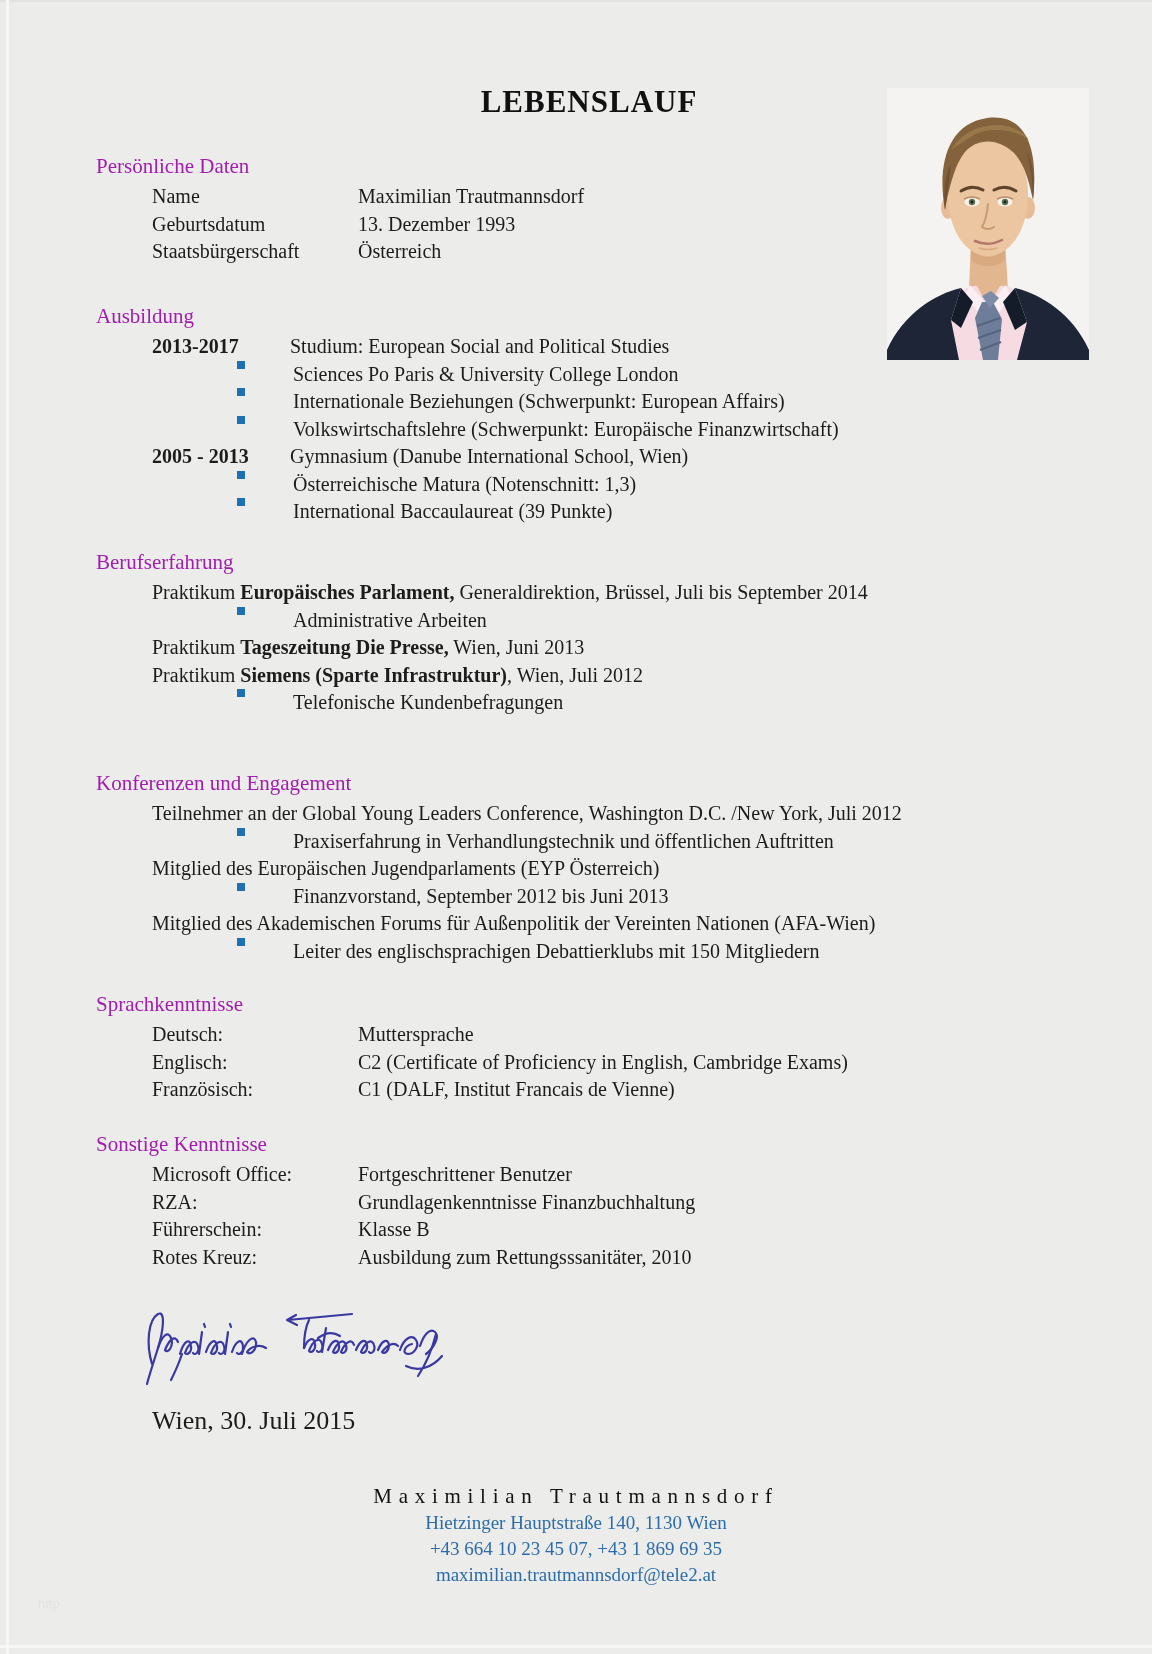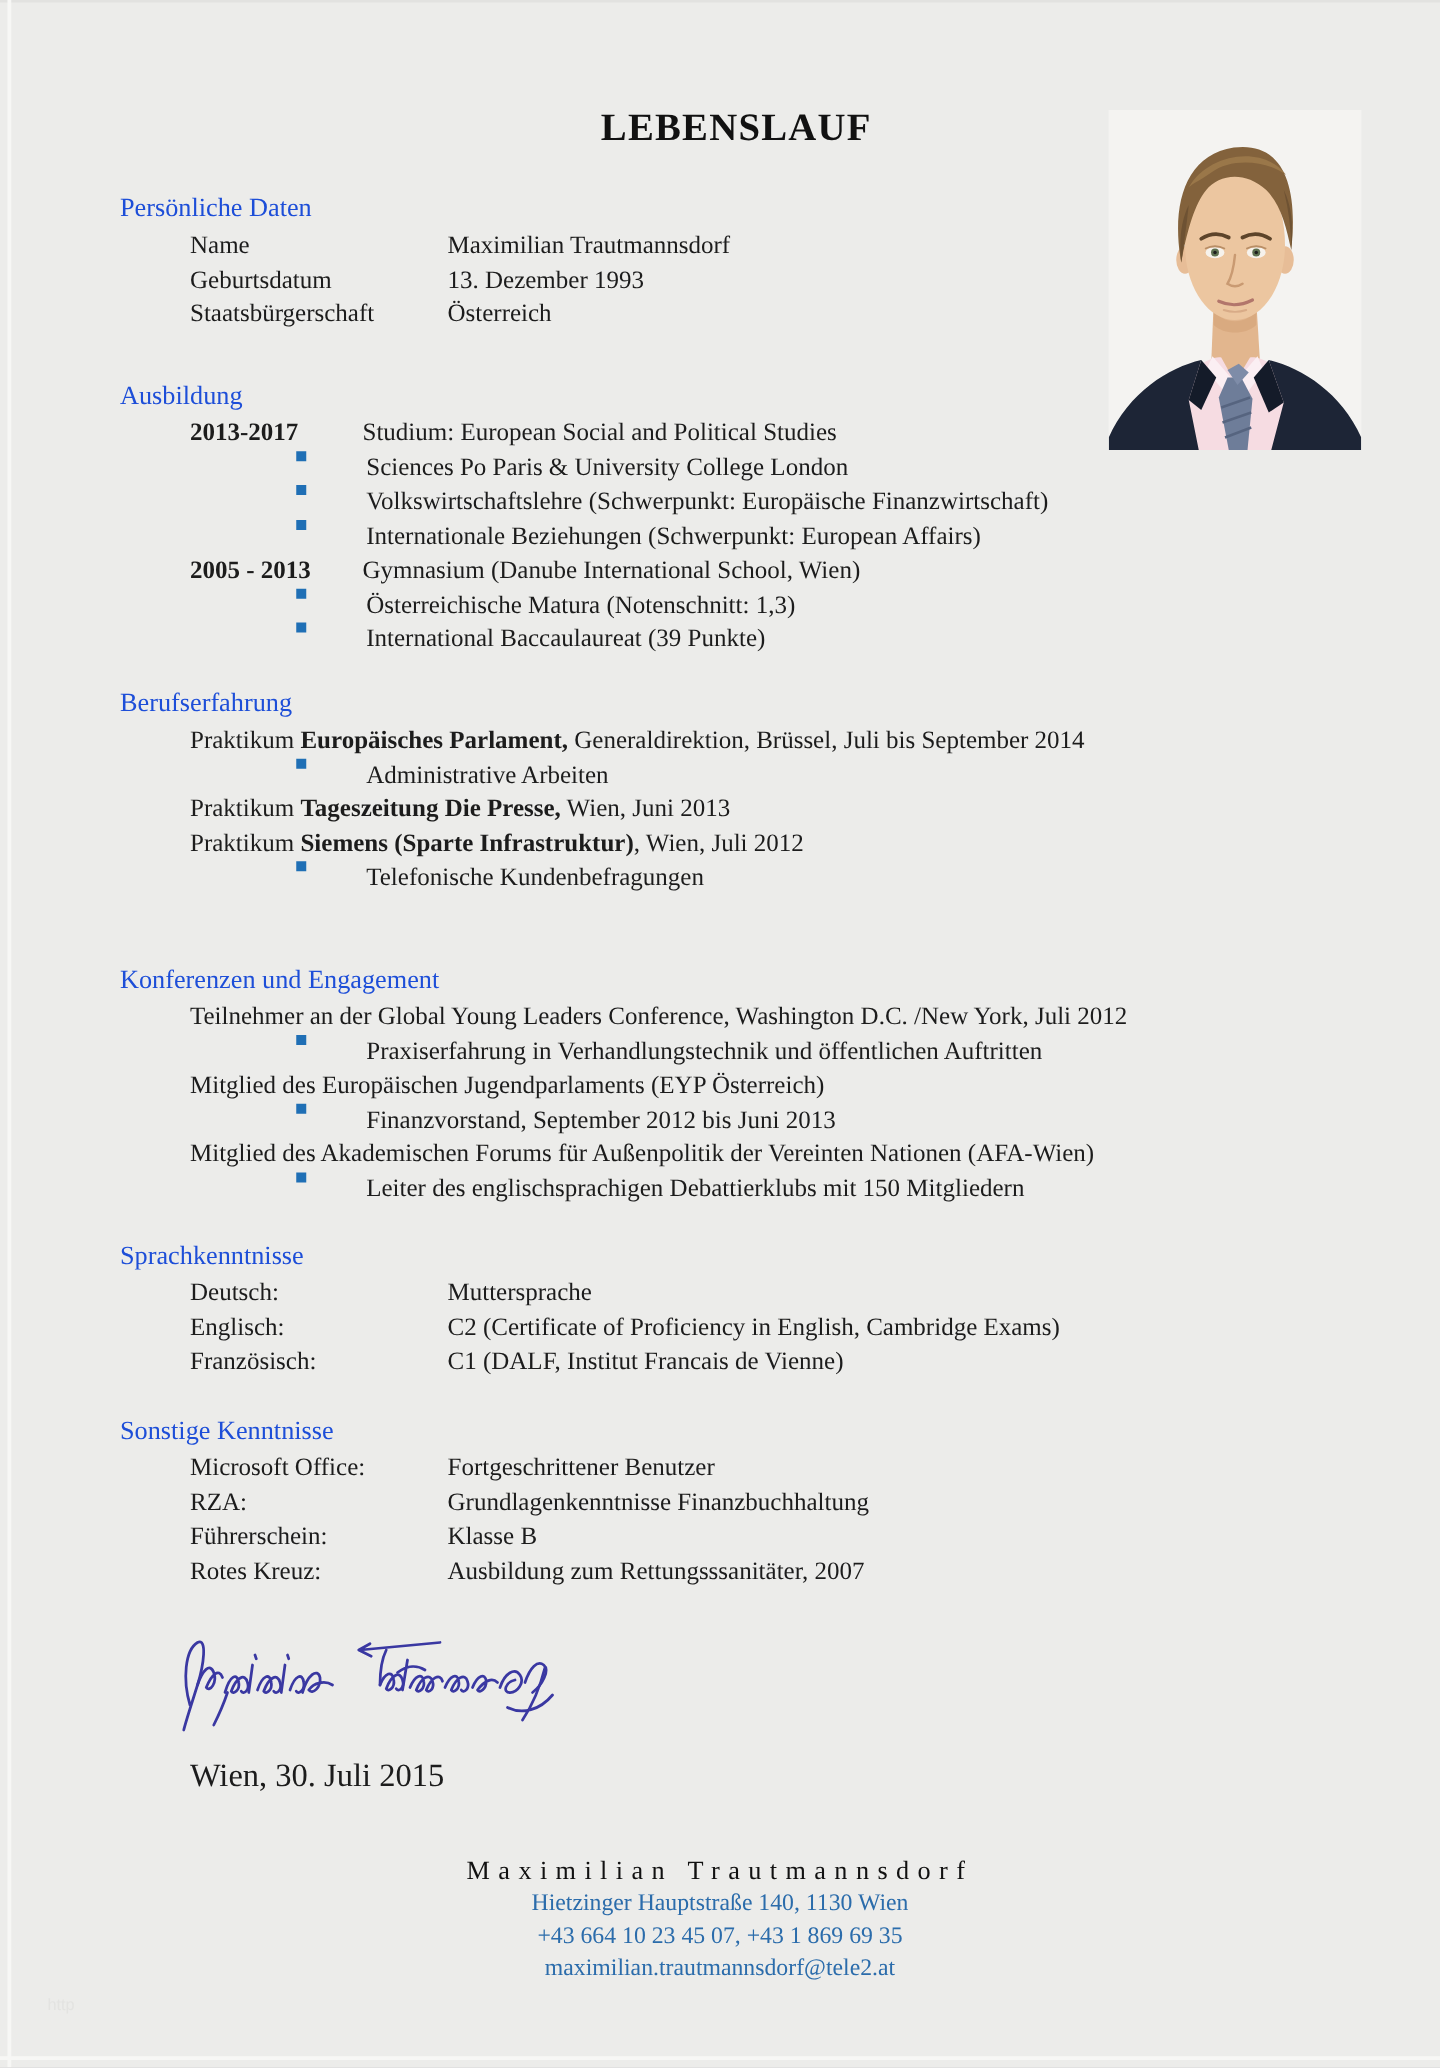--- a/index.html
+++ b/index.html
@@ -25,21 +25,21 @@
   }
   .photo{
     position:absolute;left:887px;top:88px;width:202px;height:272px;
     background:#f4f3f1;
   }
   .photo svg{display:block;width:100%;height:100%;}
 
   .section{position:absolute;left:96px;width:980px;}
   .sec-head{
     font-size:21px;line-height:26px;margin:0 0 4px 0;
-    color:#1d4ed8;font-weight:normal;
+    color:#a21caf;font-weight:normal;
   }
   .row{font-size:20px;line-height:27.5px;}
   .kv{display:flex;padding-left:56px;}
   .kv .k{width:206px;flex:0 0 206px;}
   .edu-row{display:flex;padding-left:56px;}
   .edu-row .period{width:138px;flex:0 0 138px;font-weight:bold;}
   .indent1{padding-left:56px;}
   .bullet-row{display:flex;align-items:flex-start;padding-left:141px;}
   .sq{
     width:8px;height:8px;flex:0 0 8px;background:#1f6fb5;
@@ -143,25 +143,25 @@
     <div class="row edu-row">
       <span class="period">2013-2017</span>
       <span>Studium: European Social and Political Studies</span>
     </div>
     <div class="row bullet-row">
       <span class="sq"></span>
       <span>Sciences Po Paris &amp; University College London</span>
     </div>
     <div class="row bullet-row">
       <span class="sq"></span>
+      <span>Internationale Beziehungen (Schwerpunkt: European Affairs)</span>
+    </div>
+    <div class="row bullet-row">
+      <span class="sq"></span>
       <span>Volkswirtschaftslehre (Schwerpunkt: Europäische Finanzwirtschaft)</span>
-    </div>
-    <div class="row bullet-row">
-      <span class="sq"></span>
-      <span>Internationale Beziehungen (Schwerpunkt: European Affairs)</span>
     </div>
     <div class="row edu-row">
       <span class="period">2005 - 2013</span>
       <span>Gymnasium (Danube International School, Wien)</span>
     </div>
     <div class="row bullet-row">
       <span class="sq"></span>
       <span>Österreichische Matura (Notenschnitt: 1,3)</span>
     </div>
     <div class="row bullet-row">
@@ -235,21 +235,21 @@
     <div class="row kv">
       <span class="k">RZA:</span>
       <span>Grundlagenkenntnisse Finanzbuchhaltung</span>
     </div>
     <div class="row kv">
       <span class="k">Führerschein:</span>
       <span>Klasse B</span>
     </div>
     <div class="row kv">
       <span class="k">Rotes Kreuz:</span>
-      <span>Ausbildung zum Rettungsssanitäter, 2007</span>
+      <span>Ausbildung zum Rettungsssanitäter, 2010</span>
     </div>
   </div>
 
   <div class="signature">
     <svg viewBox="0 0 340 90">
       <g stroke="#3a38a2" stroke-width="2.2" fill="none" stroke-linecap="round" stroke-linejoin="round">
 
         <path d="M14,66 C8,46 10,22 20,16 C28,12 25,34 20,50 C15,66 11,78 9,86"></path>
         <path d="M20,50 C24,38 30,32 33,40 C36,48 30,56 27,52 C31,42 37,36 40,44"></path>
 

